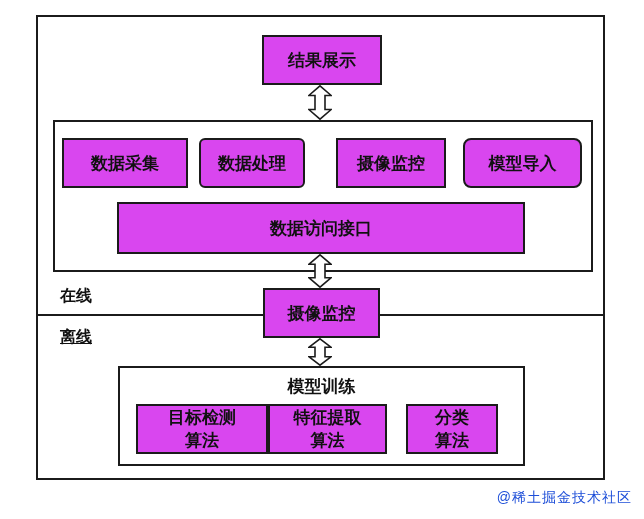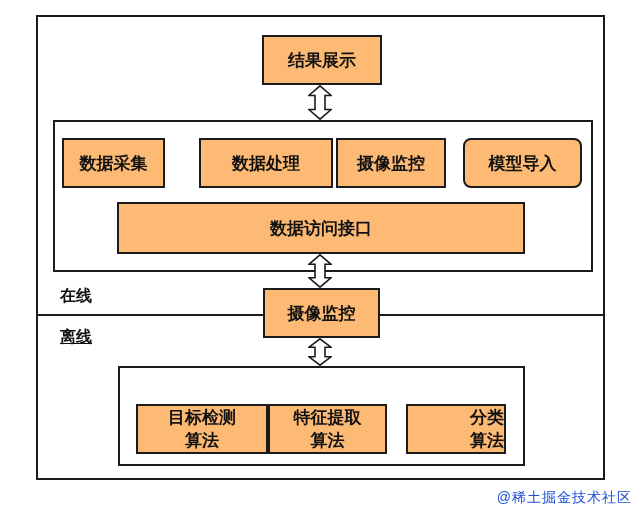--- a/index.html
+++ b/index.html
@@ -7,21 +7,21 @@
   body {
     width: 644px; height: 519px;
     position: relative;
     font-family: "Liberation Sans", "DejaVu Sans", sans-serif;
     overflow: hidden;
   }
   .abs { position: absolute; }
   .box {
     position: absolute;
     border: 2px solid #1b1b1b;
-    background: #fdba74;
+    background: #d946ef;
     display: flex;
     align-items: center;
     justify-content: center;
     text-align: center;
     font-weight: bold;
     color: #111111;
     font-size: 17px;
   }
   .multiline { white-space: pre-line; line-height: 23px; }
   
@@ -30,22 +30,22 @@
     border: 2px solid #1b1b1b;
   }
   
   #result-box { left: 262px; top: 35px; width: 120px; height: 50px; }
   
   #online-container {
     left: 53px; top: 120px; width: 540px; height: 152px;
     border: 2px solid #1b1b1b; background: #ffffff;
   }
   .module-box { top: 138px; height: 50px; }
-  #module-box-0 { left: 62px;  width: 103px; }
-  #module-box-1 { left: 199px; width: 134px; }
+  #module-box-0 { left: 62px;  width: 126px; }
+  #module-box-1 { left: 199px; width: 106px; border-radius: 6px; }
   #module-box-2 { left: 336px; width: 110px; }
   #module-box-3 { left: 463px; width: 119px; border-radius: 8px; }
   #interface-box { left: 117px; top: 202px; width: 408px; height: 52px; }
   
   #divider-line {
     left: 36px; top: 314px; width: 569px; height: 2px;
     background: #1b1b1b; z-index: 1;
   }
   .section-label {
     position: absolute;
@@ -61,21 +61,21 @@
     left: 118px; top: 366px; width: 407px; height: 100px;
     border: 2px solid #1b1b1b; background: #ffffff; z-index: 2;
   }
   #training-title {
     position: absolute; left: 0; top: 7px; width: 100%;
     text-align: center; font-weight: bold; font-size: 17px; color: #111111;
   }
   .algo-box { top: 36px; height: 50px; }
   #algo-box-0 { left: 16px;  width: 132px; }
   #algo-box-1 { left: 148px; width: 119px; }
-  #algo-box-2 { left: 286px; width: 100px; justify-content: flex-end; }
+  #algo-box-2 { left: 286px; width: 92px; }
   
   .arrow { position: absolute; z-index: 4; }
   #arrow-top     { left: 308px; top: 85px; }
   #arrow-middle  { left: 308px; top: 254px; }
   #arrow-bottom  { left: 308px; top: 338px; }
   .arrow svg path { fill: #ffffff; stroke: #1b1b1b; stroke-width: 1.6; stroke-linejoin: miter; }
   
   #watermark {
     position: absolute; right: 12px; top: 489px;
     font-size: 14px; font-weight: normal;
@@ -130,20 +130,21 @@
   <span>摄像监控</span>
 </div>
 
 <div id="arrow-bottom" class="arrow">
   <svg width="24" height="28" viewBox="0 0 24 28" aria-hidden="true">
     <path d="M12 0.8 L23.2 9.3 L17 9.3 L17 18.7 L23.2 18.7 L12 27.2 L0.8 18.7 L7 18.7 L7 9.3 L0.8 9.3 Z"></path>
   </svg>
 </div>
 
 <div id="training-box" class="abs">
+  <div id="training-title">模型训练</div>
   <div id="algo-box-0" class="box algo-box multiline">
     <span class="multiline">目标检测
 算法</span>
   </div>
   <div id="algo-box-1" class="box algo-box multiline">
     <span class="multiline">特征提取
 算法</span>
   </div>
   <div id="algo-box-2" class="box algo-box multiline">
     <span class="multiline">分类

